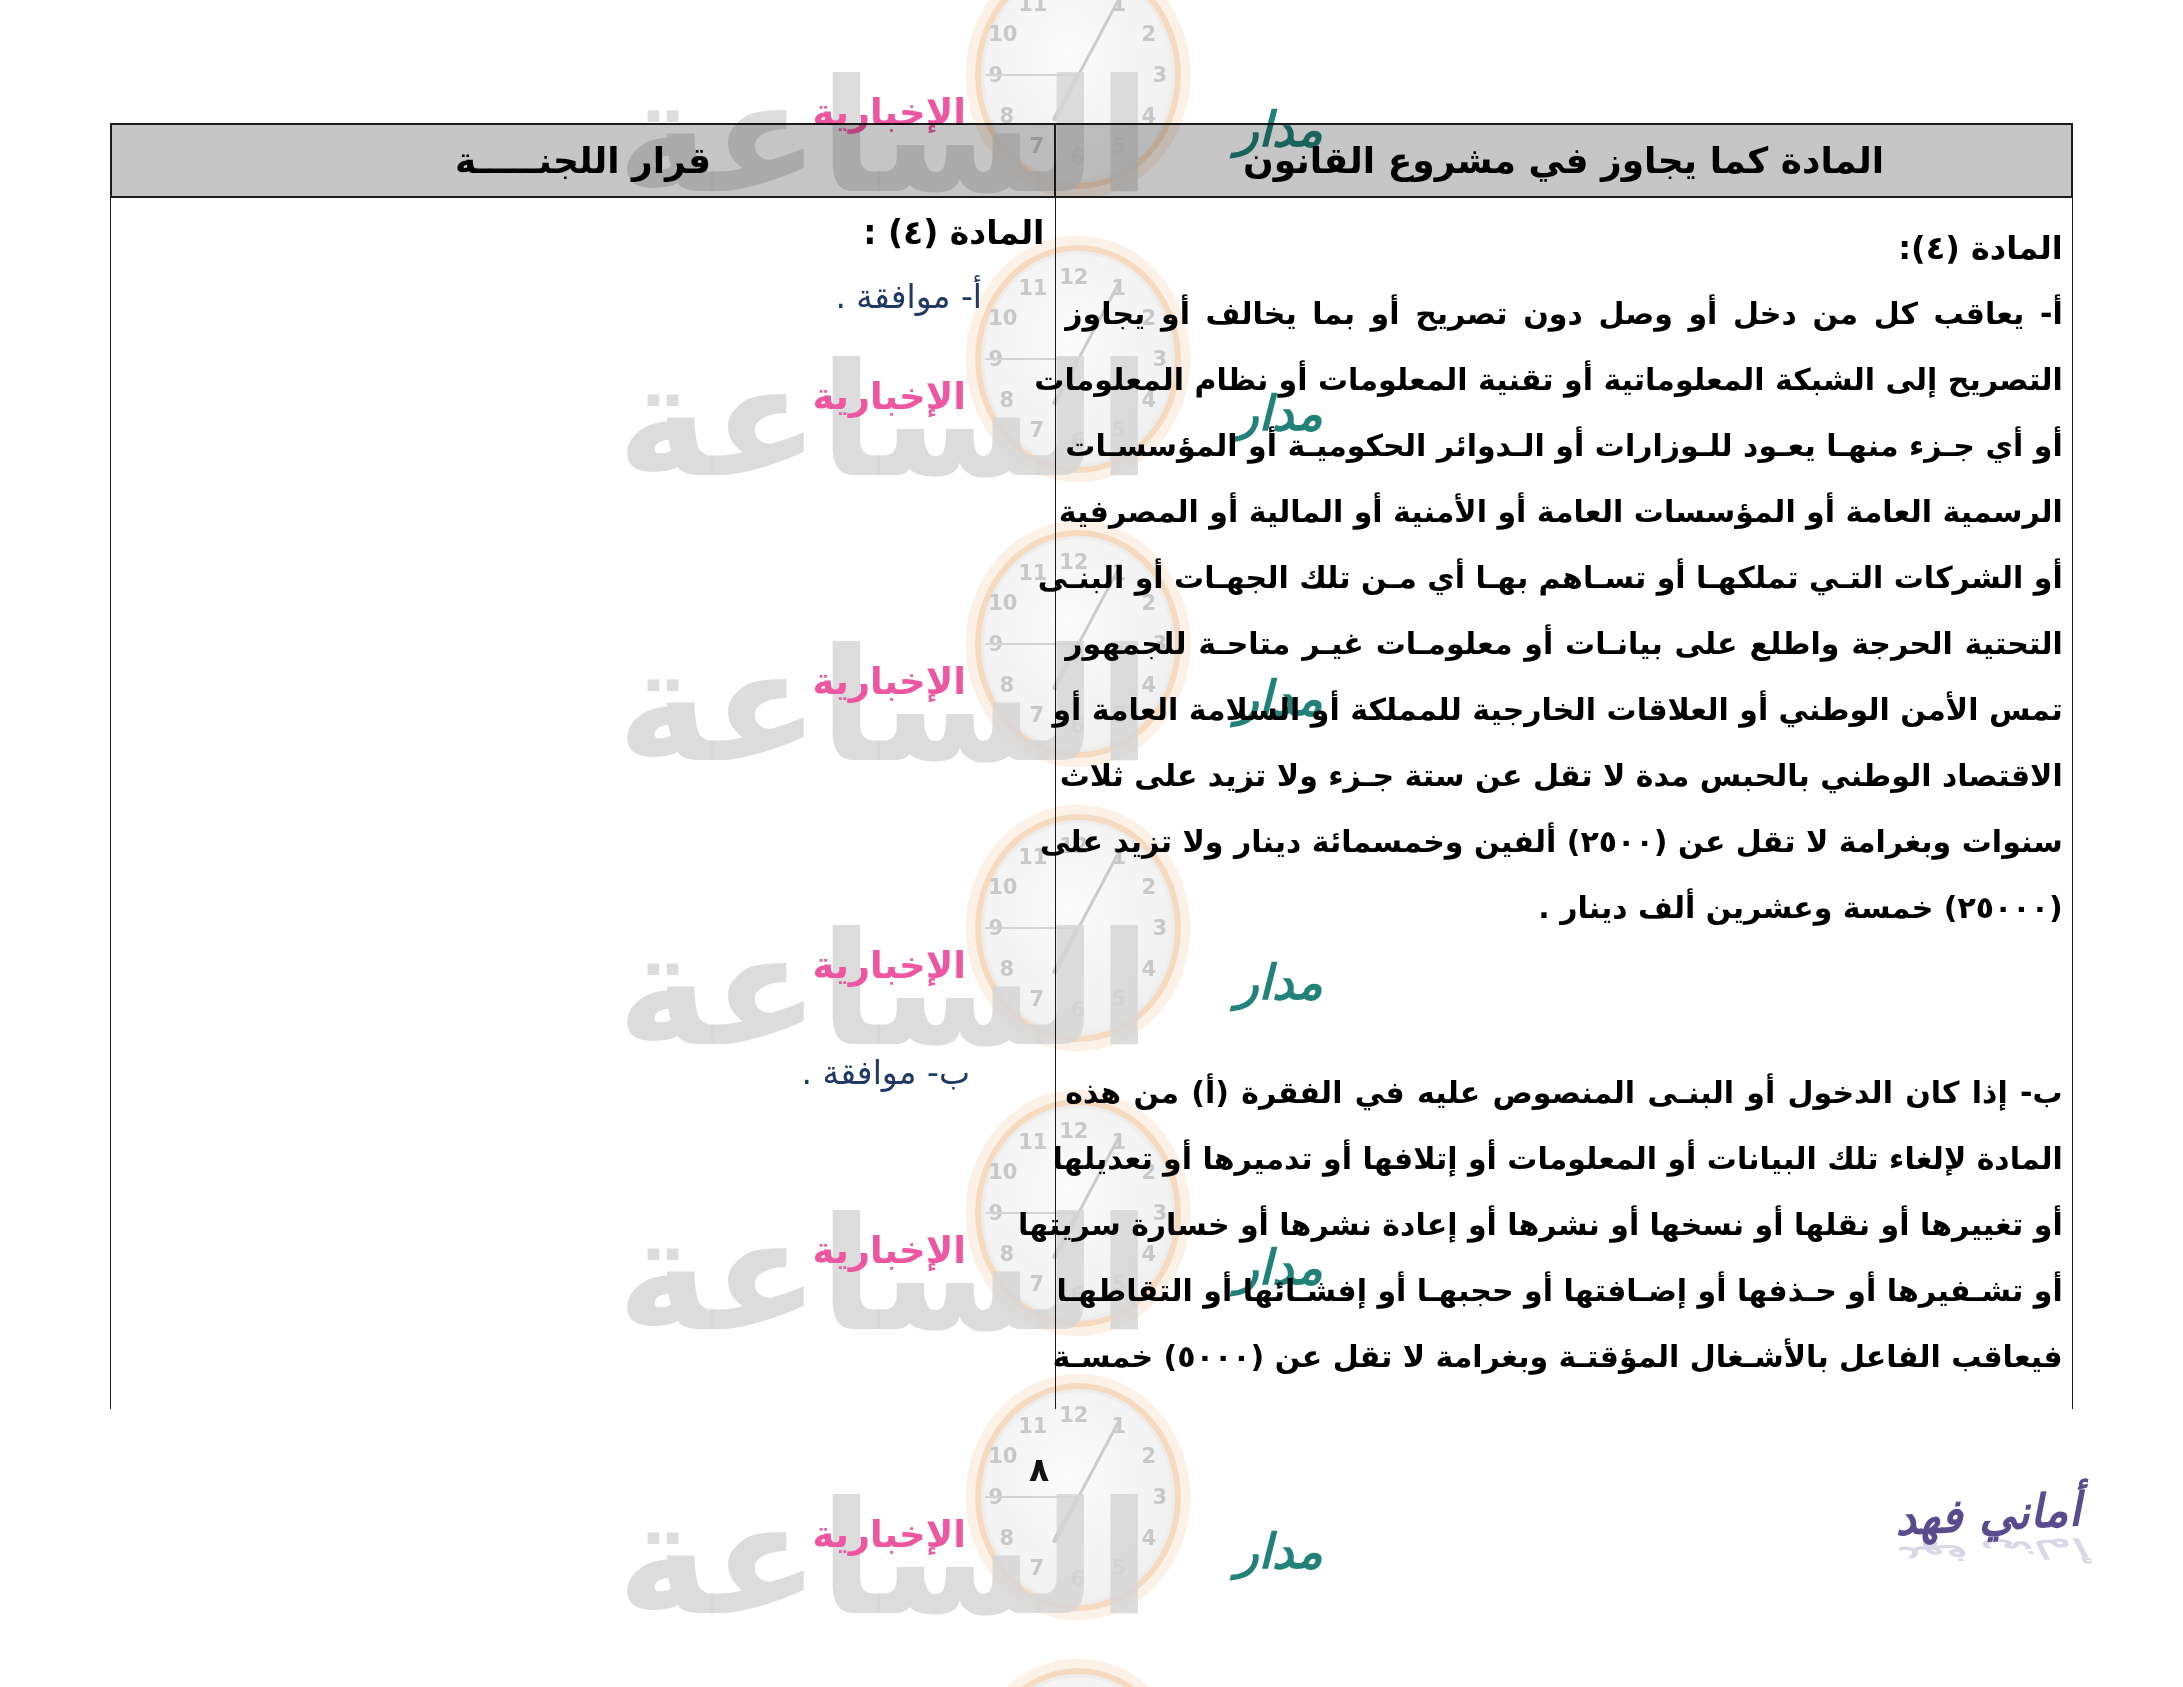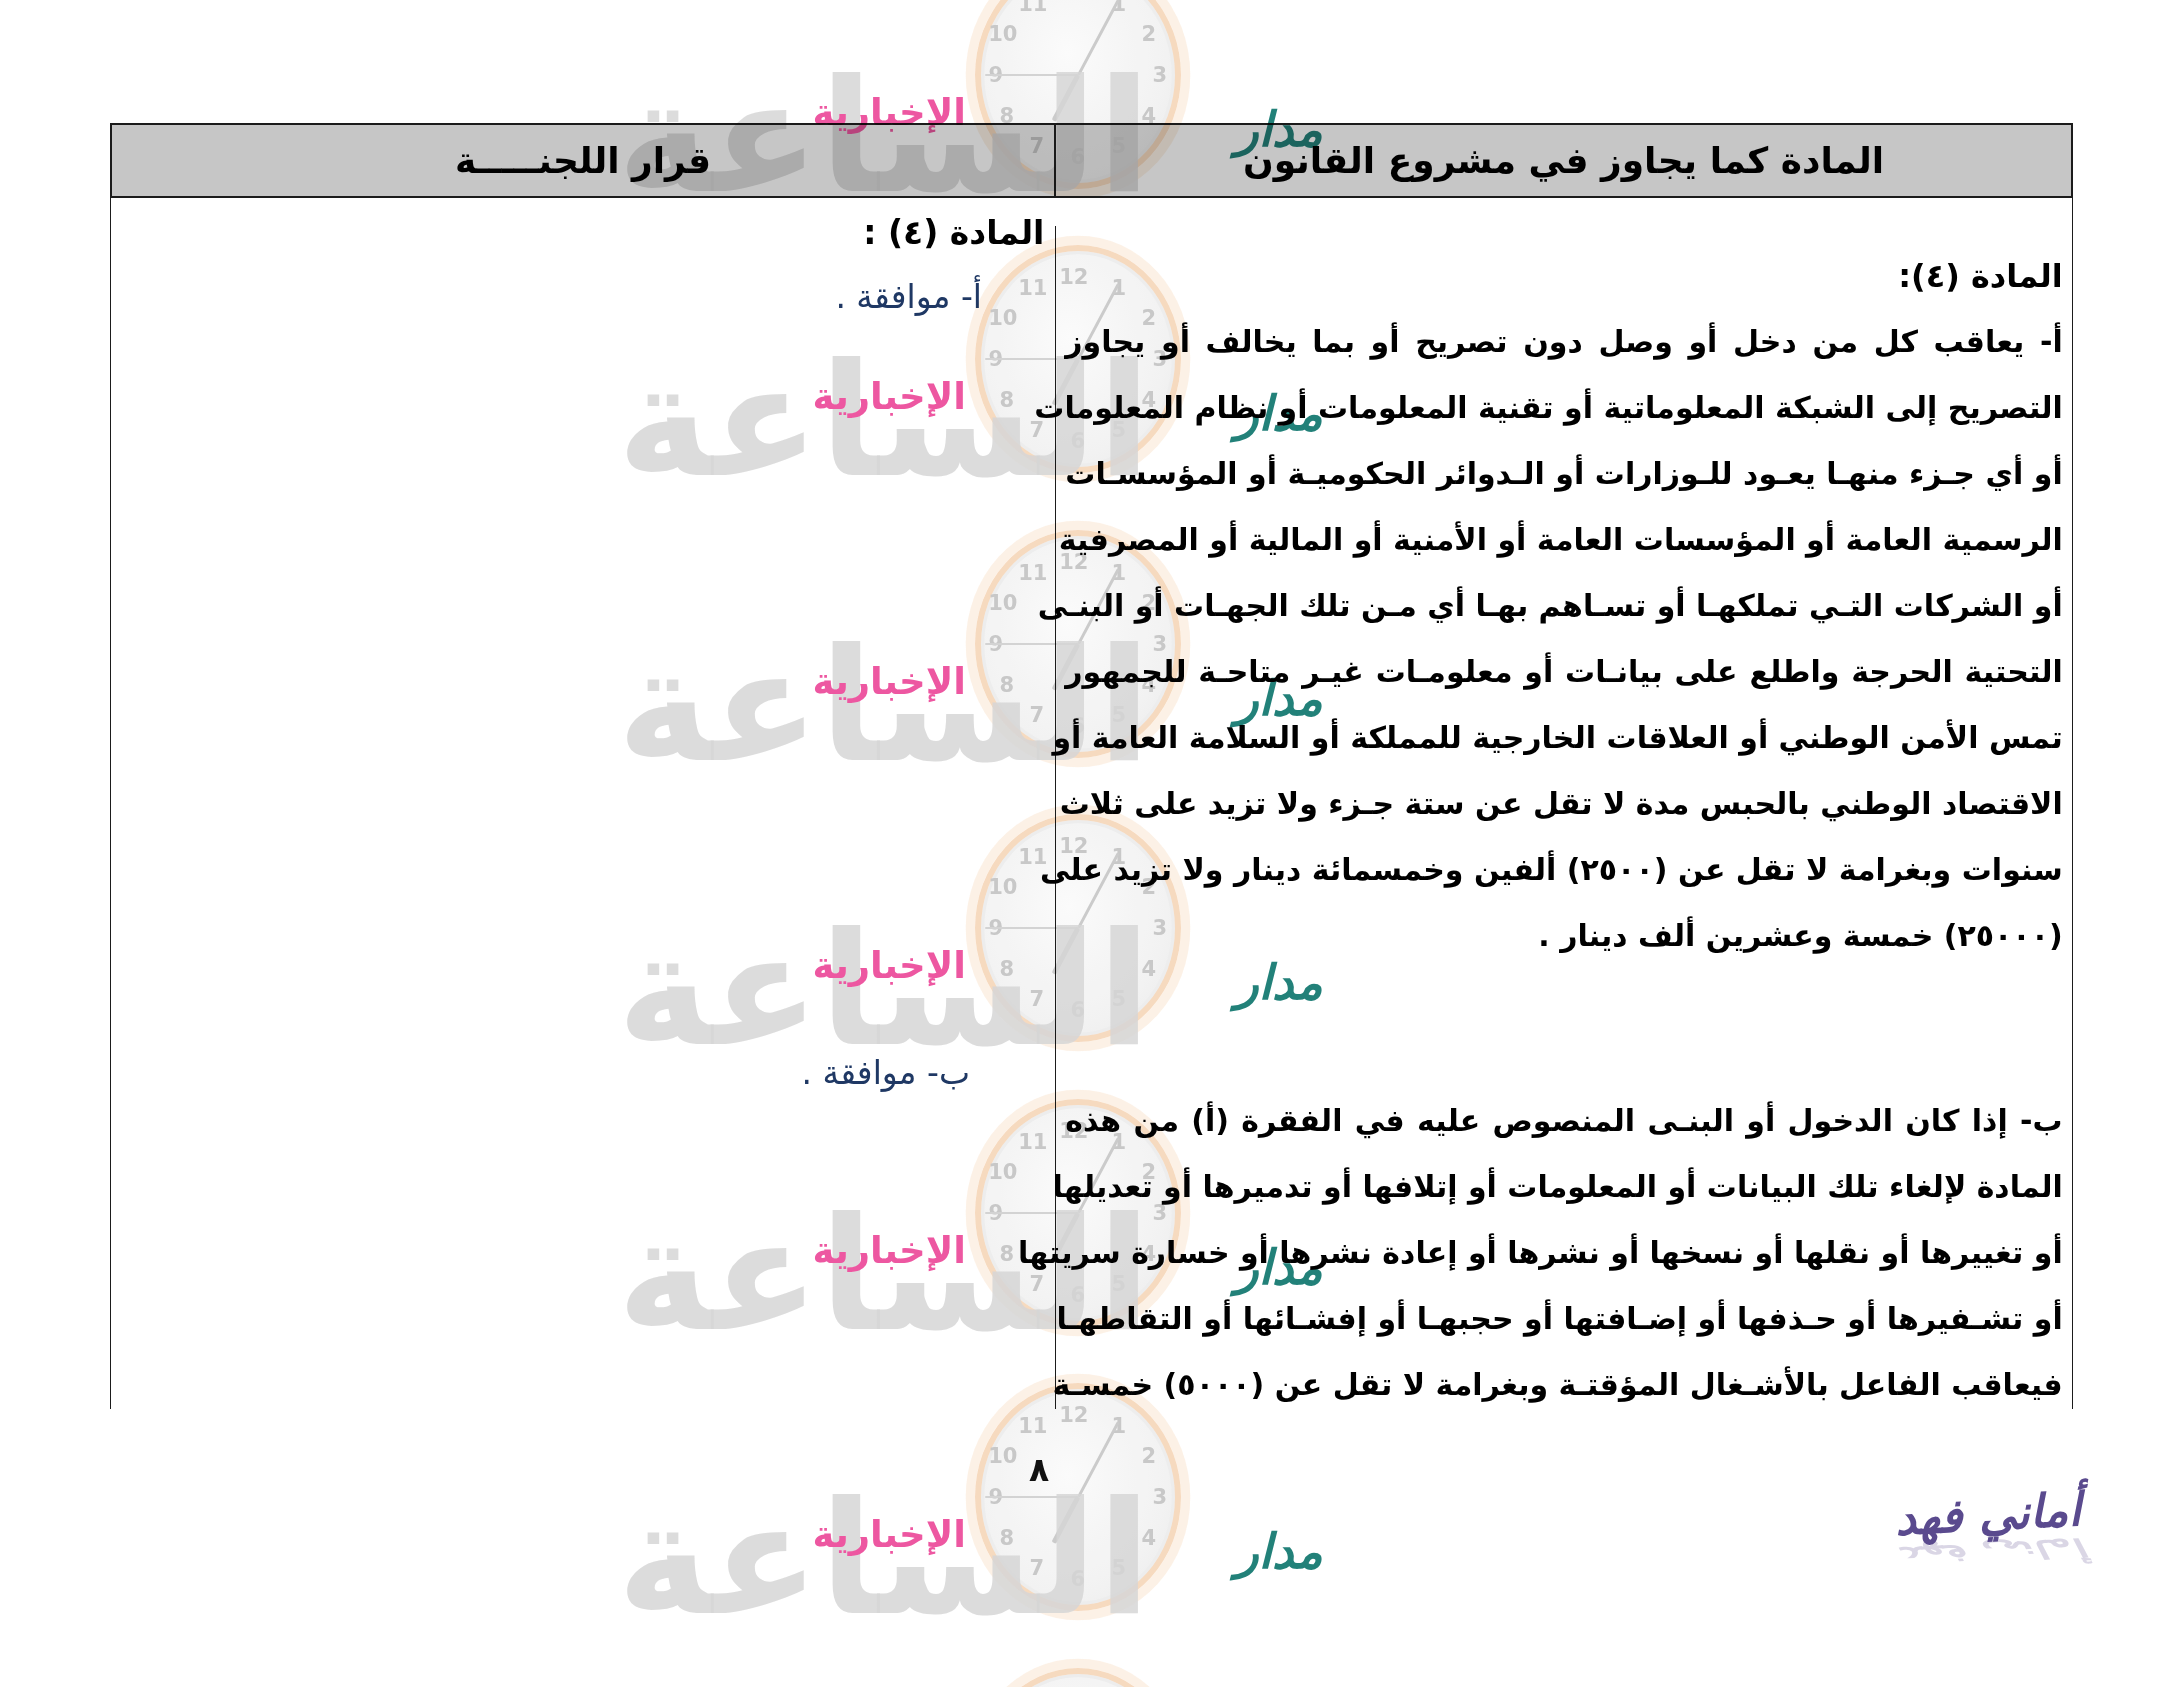--- a/index.html
+++ b/index.html
@@ -40,21 +40,20 @@
     height:1211px;
     border-left:1.3px solid var(--border-col,#1b1b1b);
     border-right:1.3px solid var(--border-col,#1b1b1b);
     box-sizing:border-box;
   }
   .cell-article{
     width:1017px;
     box-sizing:border-box;
     border-left:1.3px solid var(--border-col,#1b1b1b);
     padding:17px 9.3px 0 9.3px;
-    margin-top:28px;
   }
   .cell-decision{
     flex:1;
     position:relative;
   }
 
   
   .art-title{
     height:66px;line-height:66px;
     font-size:32px;font-weight:bold;color:#000;

